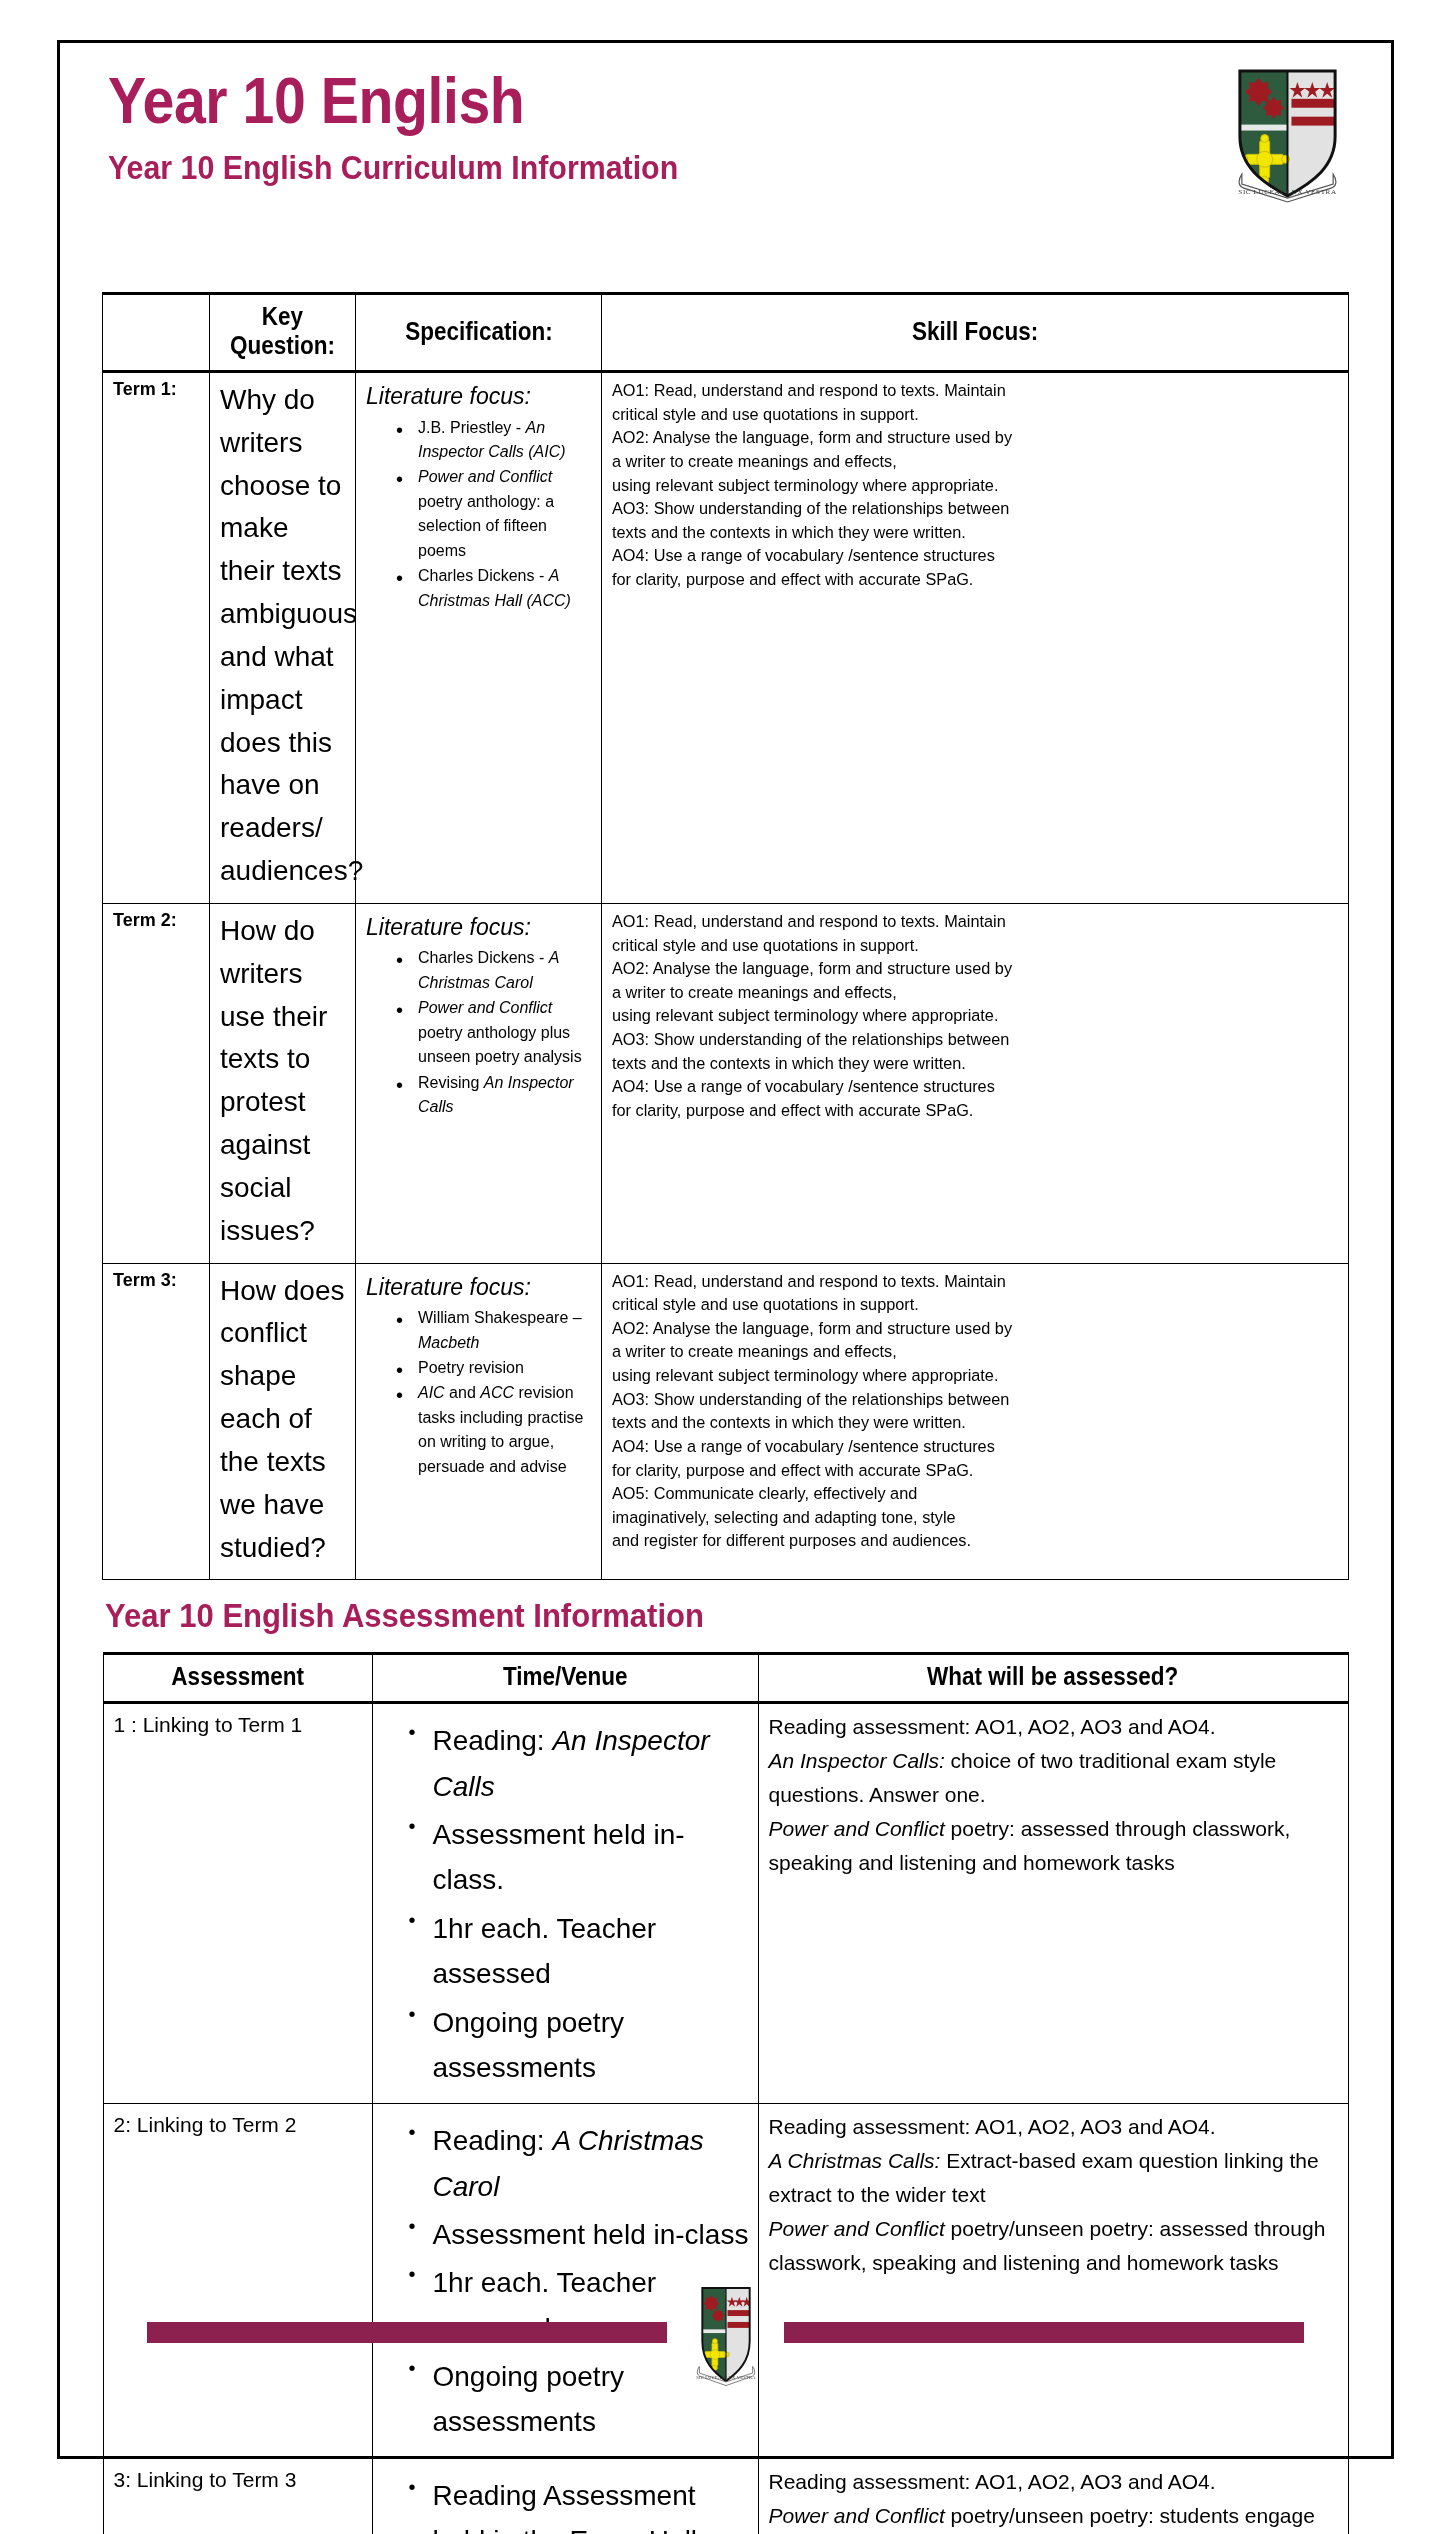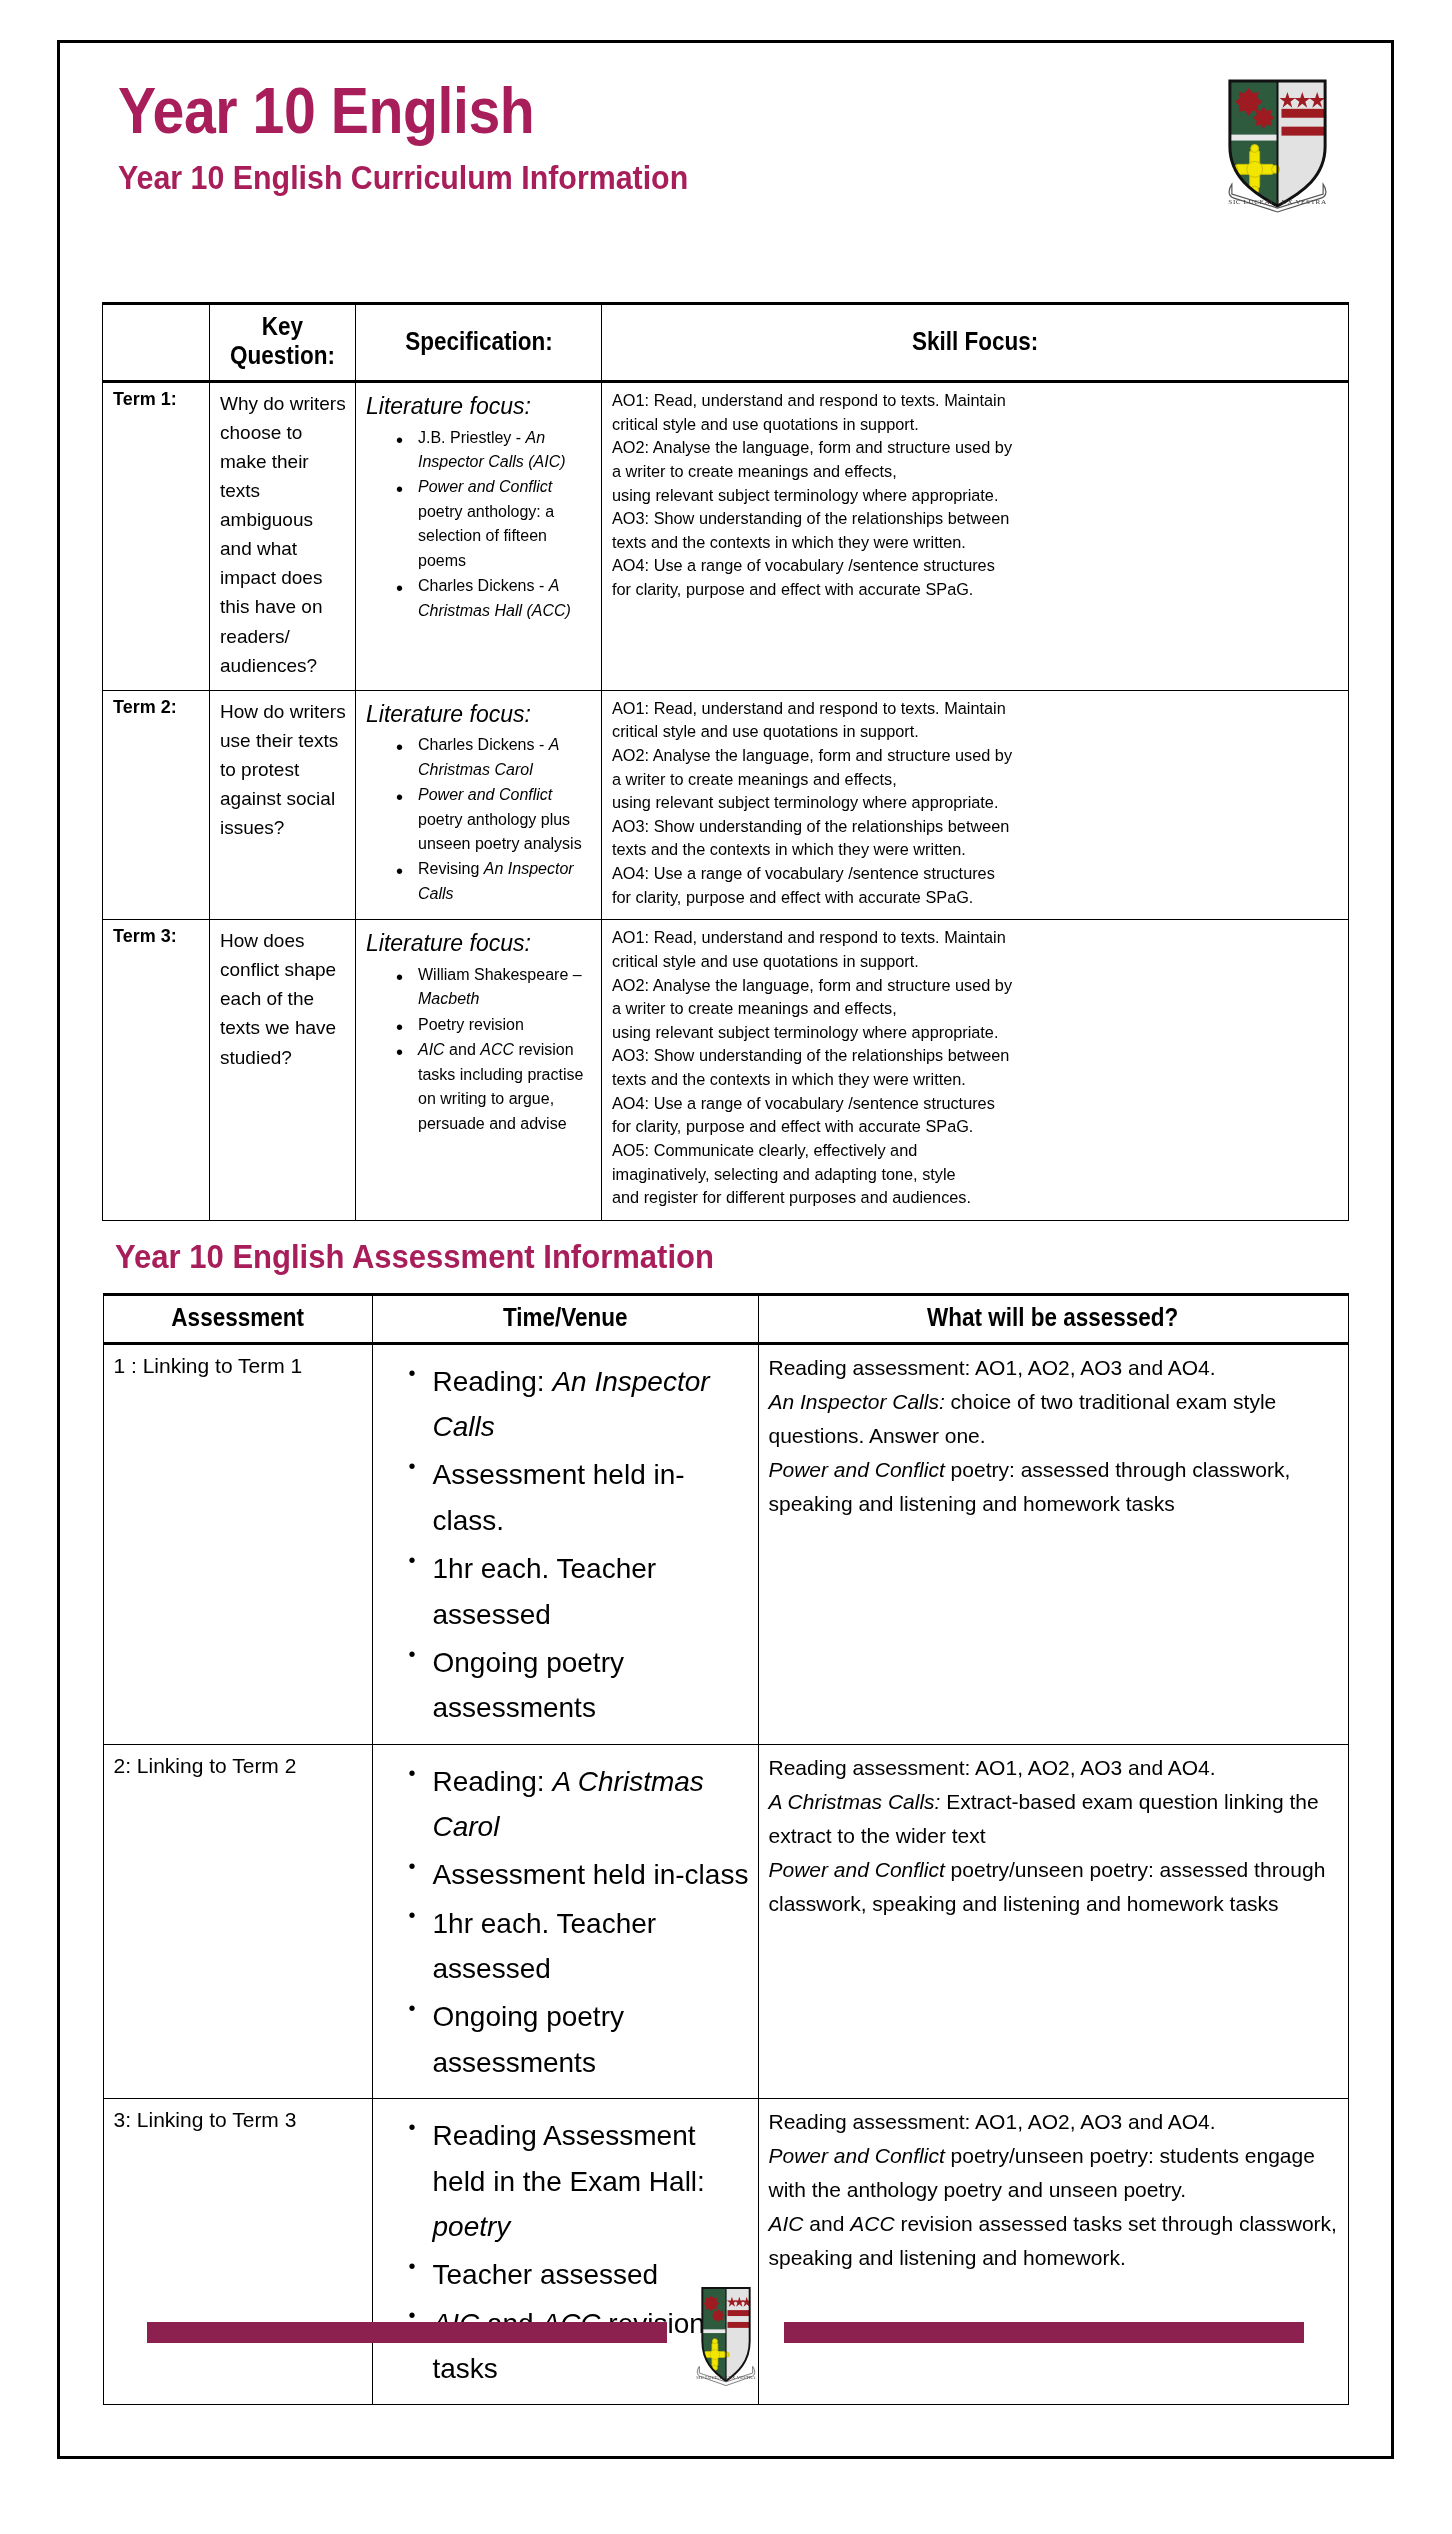--- a/index.html
+++ b/index.html
@@ -21,21 +21,21 @@
     top: 40px;
     width: 1337px;
     height: 2419px;
     border: 3px solid #000000;
     box-sizing: border-box;
     background: #ffffff;
   }
   .inner {
     position: absolute;
     left: 0; top: 0; right: 0; bottom: 0;
-    padding: 10px;
+    padding: 0;
   }
 
   
   .header {
     position: relative;
     height: 243px;
     padding-left: 48px;
     padding-top: 24px;
     box-sizing: border-box;
   }
@@ -105,21 +105,21 @@
     transform: scaleX(0.9);
   }
 
   .term-label {
     font-size: 18px;
     font-weight: bold;
     padding-top: 8px;
     white-space: nowrap;
   }
   .key-question {
-    font-size: 19px;
+    font-size: 28px;
     line-height: 1.53;
     padding-top: 6px;
   }
   .spec-cell { padding-top: 6px; }
   .spec-head {
     font-size: 23px;
     font-style: italic;
     line-height: 1.5;
     margin-bottom: 2px;
   }

